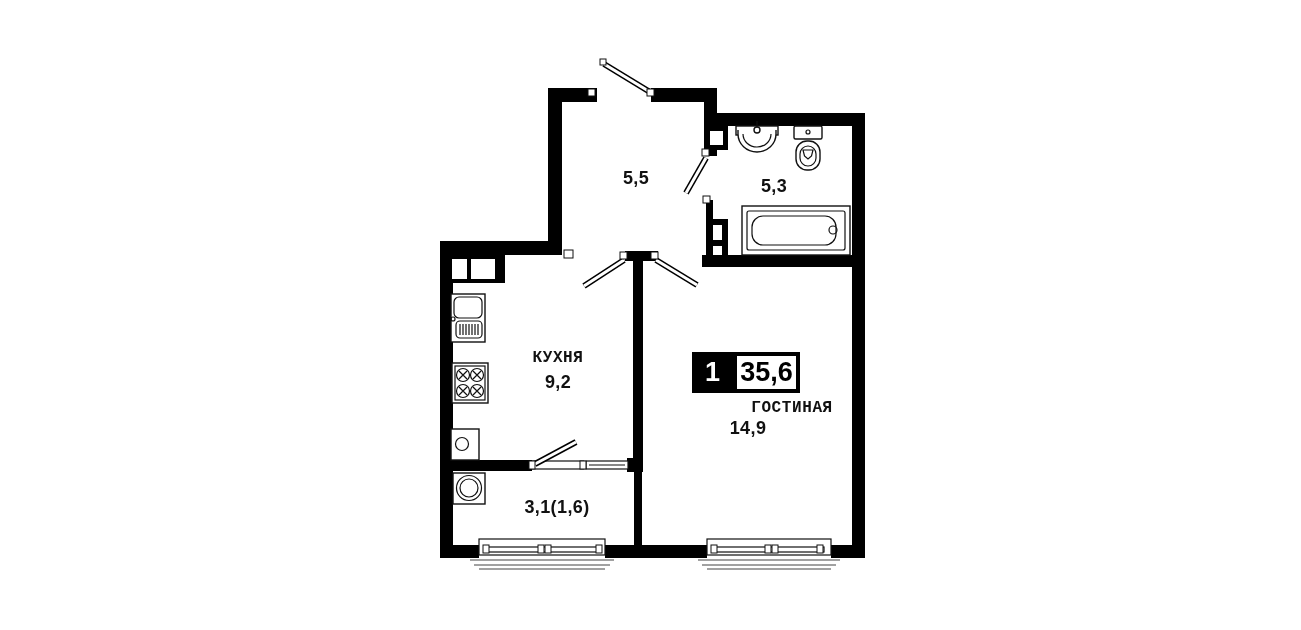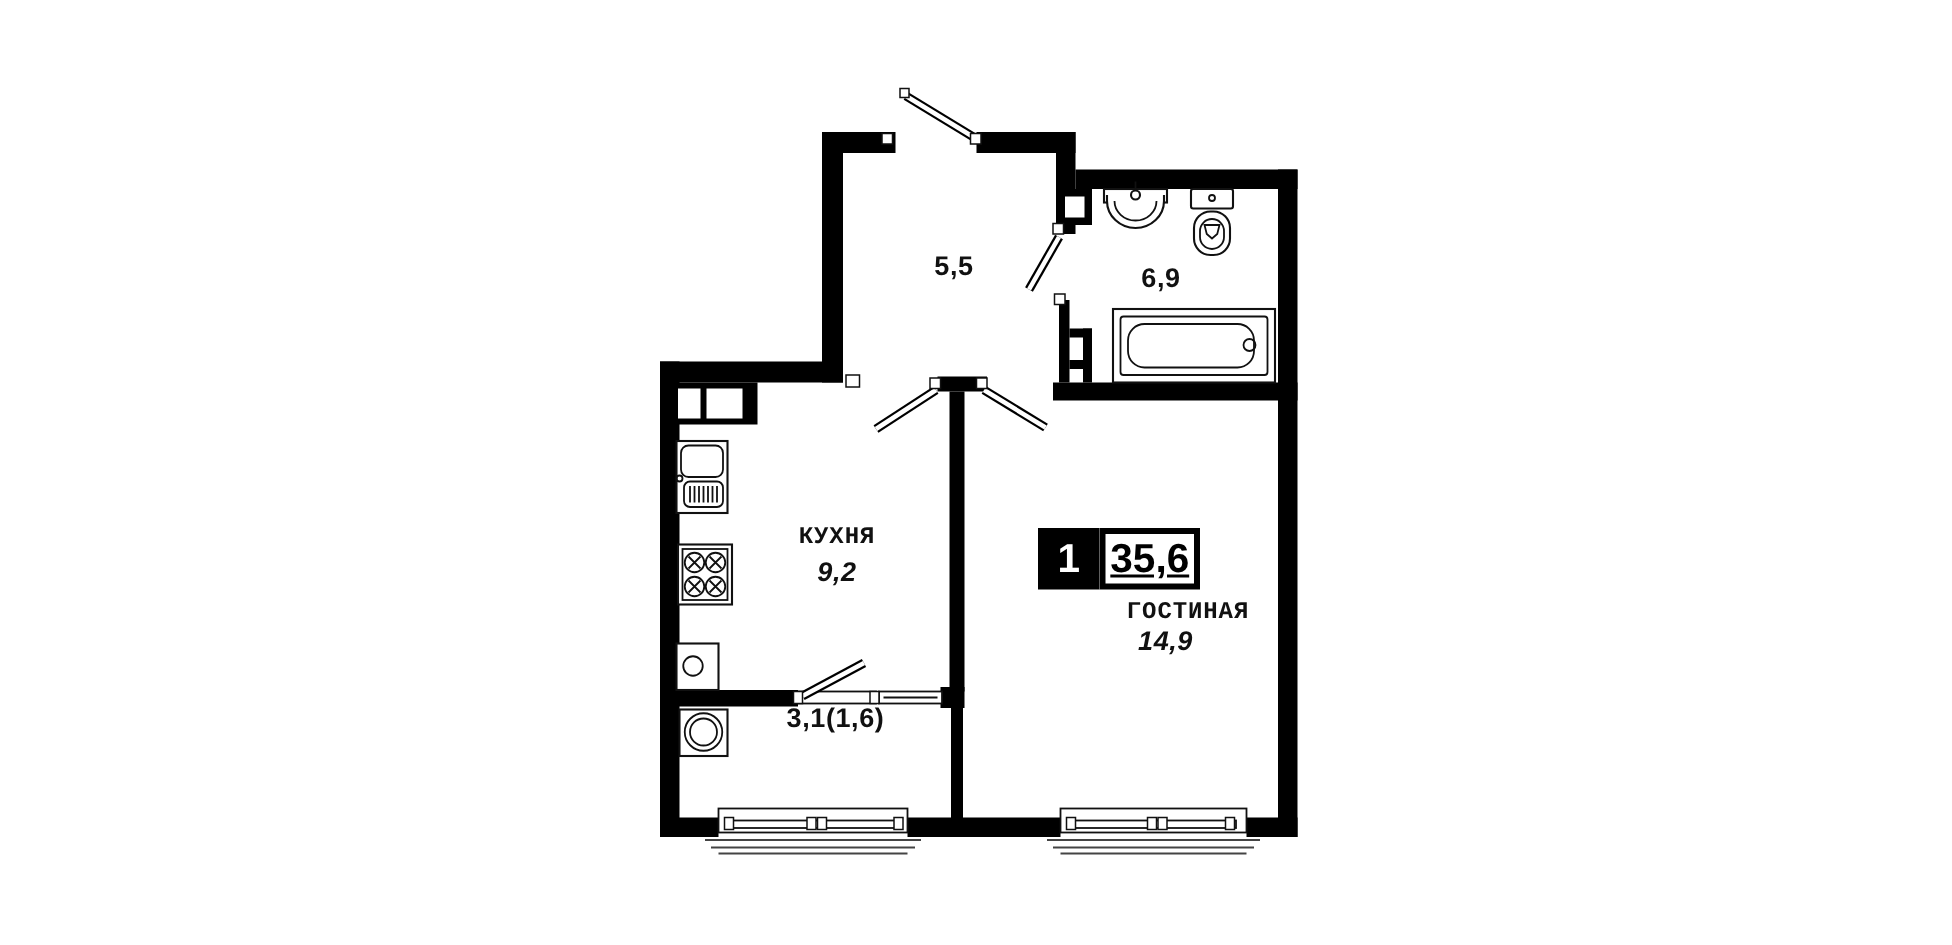--- a/index.html
+++ b/index.html
@@ -12,27 +12,27 @@
   .wf{fill:#ffffff;stroke:#111111;stroke-width:1.2;}
   .hinge{fill:#ffffff;stroke:#111111;stroke-width:1;}
   .door-out{stroke:#000000;stroke-width:6;}
   .door-in{stroke:#ffffff;stroke-width:3;}
   .sill{stroke:#444444;stroke-width:1.2;}
   
   .label{position:absolute;transform:translate(-50%,-50%);font-weight:700;color:#111111;
          white-space:nowrap;letter-spacing:.4px;}
   .area-num{font-size:18px;}
   .room-name{font-size:16px;letter-spacing:.6px;font-family:Liberation Mono, monospace;}
-  .room-area{font-size:18px;font-style:italic;}
+  .room-area{font-size:18px;}
   
   .badge{position:absolute;left:692px;top:352px;width:108px;height:41px;display:flex;}
   .badge-count{width:41px;height:41px;background:#000000;color:#ffffff;display:flex;
                align-items:center;justify-content:center;font-size:27px;font-weight:700;}
   .badge-area{flex:1;background:#ffffff;border:4px solid #000000;display:flex;
-              align-items:center;justify-content:center;font-size:27px;font-weight:700;color:#000000;text-decoration:underline;}
+              align-items:center;justify-content:center;font-size:27px;font-weight:700;color:#000000;}
 </style>
 </head>
 <body>
 
 <div class="canvas">
 
   <svg class="plan-svg" width="1301" height="630" viewBox="0 0 1301 630">
 
     <g fill="#000000">
       <rect x="548" y="88" width="49" height="14"></rect>
@@ -185,28 +185,28 @@
 
     <g>
       <rect x="453" y="473" width="32" height="31" class="fix"></rect>
       <circle cx="469" cy="488" r="12.5" class="fix-thin"></circle>
       <circle cx="469" cy="488" r="9" class="fix-thin"></circle>
     </g>
   </svg>
 
   <div class="label area-num" style="left:636px;top:178px;">5,5</div>
 
-  <div class="label area-num" style="left:774px;top:186px;">6,9</div>
+  <div class="label area-num" style="left:774px;top:186px;">5,3</div>
 
   <div class="label room-name" style="left:558px;top:358px;">КУХНЯ</div>
   <div class="label room-area" style="left:558px;top:382px;">9,2</div>
 
   <div class="label room-name" style="left:792px;top:408px;">ГОСТИНАЯ</div>
-  <div class="label room-area" style="left:748px;top:428px;margin-left:29px;">14,9</div>
-
-  <div class="label area-num" style="left:557px;top:479px;">3,1(1,6)</div>
+  <div class="label room-area" style="left:748px;top:428px;">14,9</div>
+
+  <div class="label area-num" style="left:557px;top:507px;">3,1(1,6)</div>
 
   <div class="badge">
     <div class="badge-count">1</div>
     <div class="badge-area">35,6</div>
   </div>
 
 </div>
 
 </body></html>

